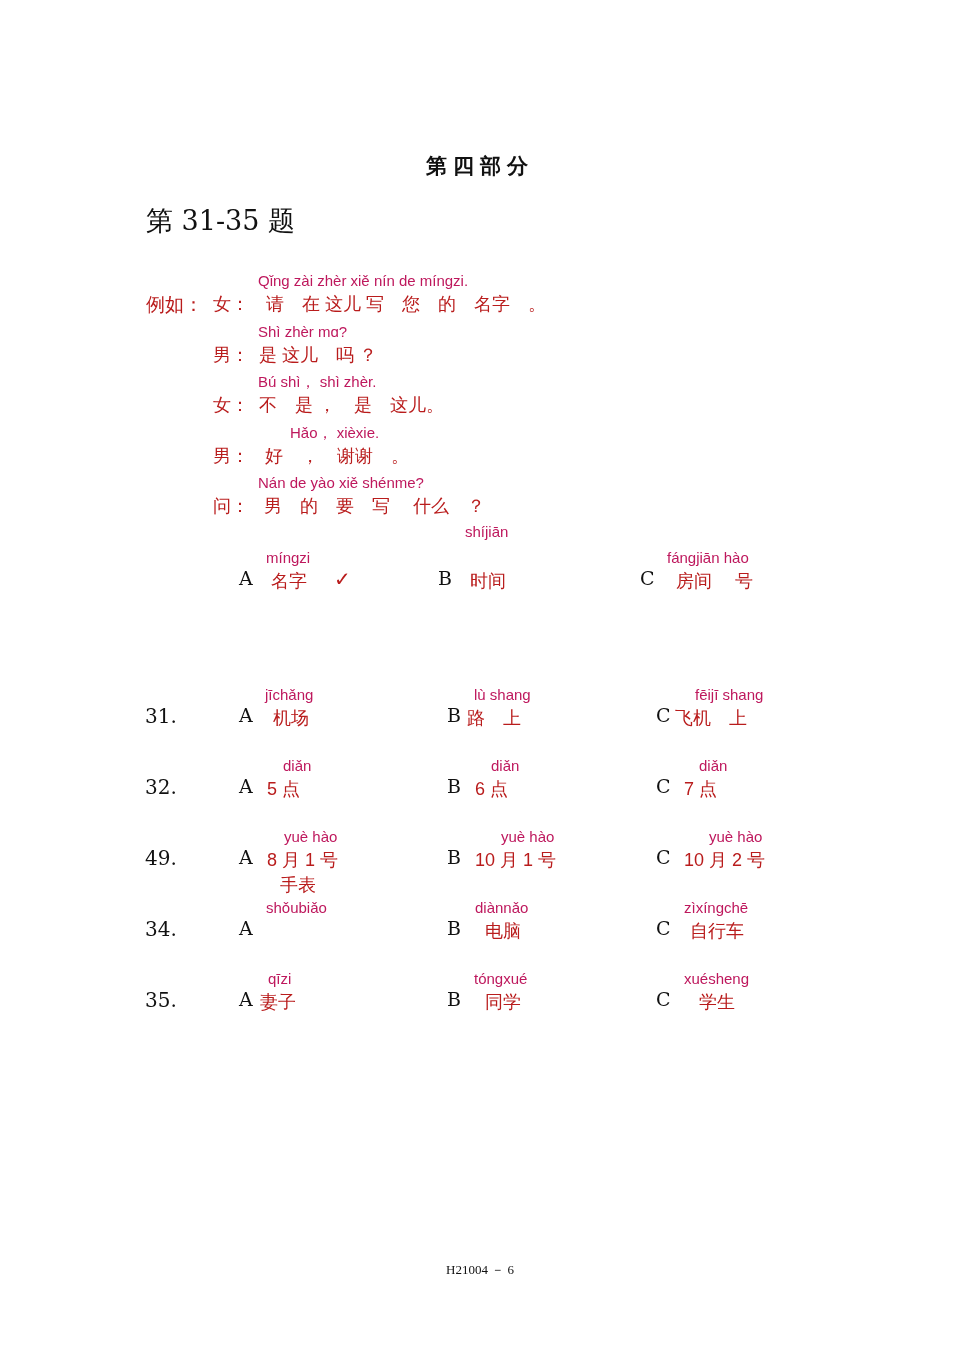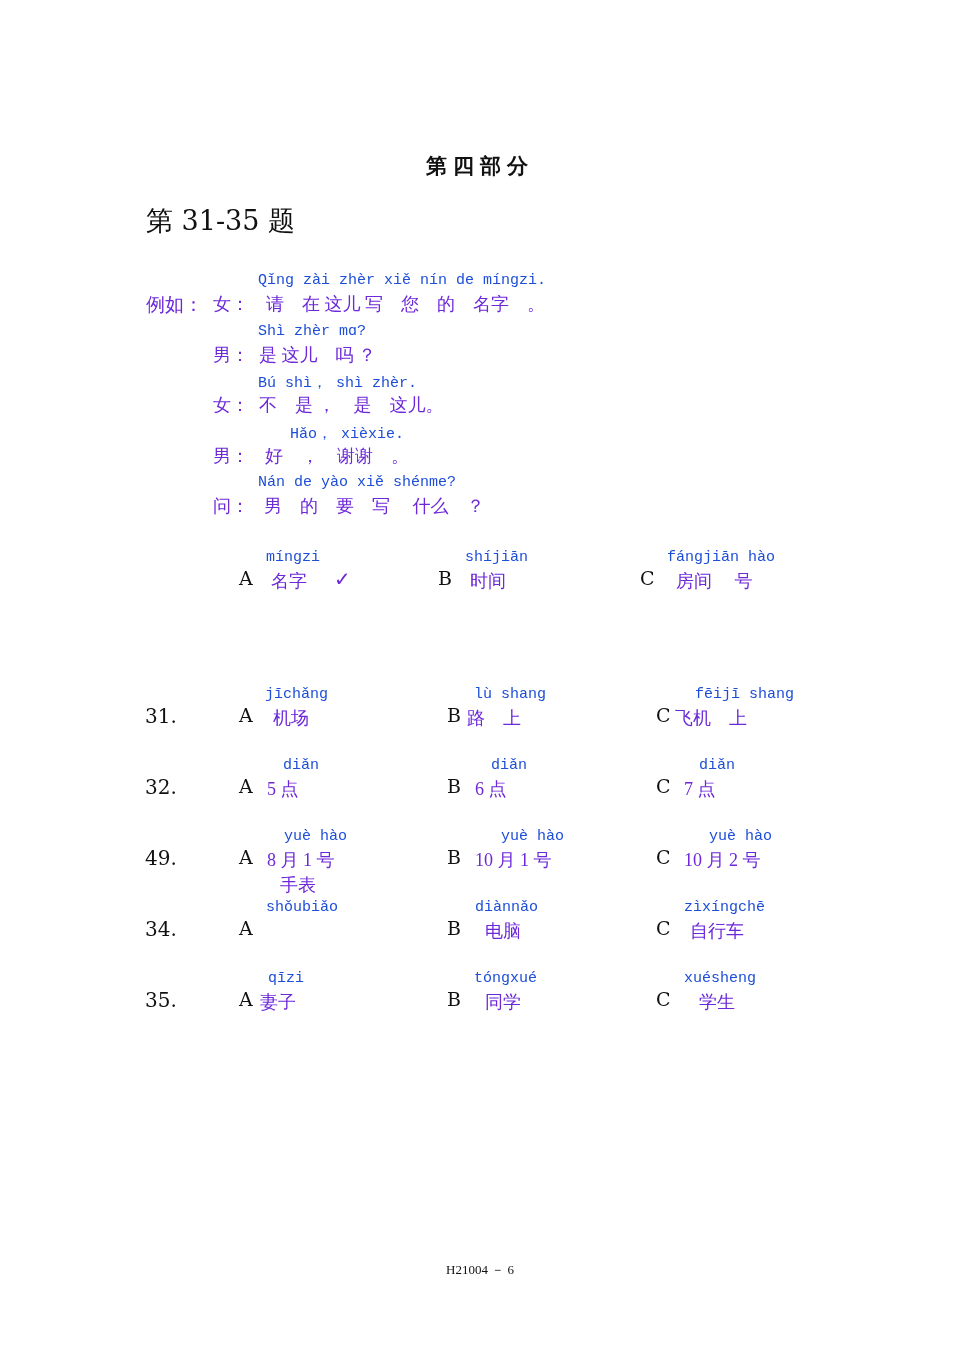--- a/index.html
+++ b/index.html
@@ -2,22 +2,22 @@
 <html><head>
 <meta charset="utf-8">
 <style>
   html, body { margin: 0; padding: 0; background: #ffffff; }
   body { width: 960px; height: 1358px; position: relative; overflow: hidden;
          font-family: "DejaVu Serif", serif; color: #111; }
   .abs { position: absolute; white-space: nowrap; }
   .title { left: 0; width: 960px; top: 152px; text-align: center; font-size: 21px;
            font-weight: bold; letter-spacing: 6px; font-family: "DejaVu Sans", sans-serif; }
   .subtitle { left: 146px; top: 203px; font-size: 27px; }
-  .py { font-family: Liberation Mono, monospace; font-size: 15px; color: #1d4ed8; }
-  .hz { font-family: Liberation Serif, serif; font-size: 18px; color: #6d28d9; }
+  .py { font-family: Liberation Sans, sans-serif; font-size: 15px; color: #be185d; }
+  .hz { font-family: Liberation Sans, sans-serif; font-size: 18px; color: #b91c1c; }
   .lbl { font-family: "DejaVu Serif", serif; font-size: 19px; }
   .num { font-family: "DejaVu Serif", serif; font-size: 20px; }
   .footer { left: 0; width: 960px; top: 1261px; text-align: center; font-size: 13px;
             font-family: "Liberation Serif", serif; }
 </style>
 </head>
 <body>
 
 <div class="abs title">第四部分</div>
 <div class="abs subtitle">第 31-35 题</div>
@@ -45,21 +45,21 @@
   <span class="abs hz" style="left:213px;top:494px;">问：</span>
   <span class="abs hz" style="left:264px;top:494px;">男　的　要　写　 什么　？</span>
 </div>
 
 <div>
   <span class="abs py" style="left:266px;top:549px;">míngzi</span>
   <span class="abs lbl" style="left:239px;top:567px;">A</span>
   <span class="abs hz" style="left:271px;top:569px;">名字</span>
   <span class="abs hz" style="left:334px;top:567px;font-size:20px;">✓</span>
 
-  <span class="abs py" style="left:465px;top:549px;">shíjiān</span>
+  <span class="abs py" style="left:465px;top:523px;">shíjiān</span>
   <span class="abs lbl" style="left:438px;top:567px;">B</span>
   <span class="abs hz" style="left:470px;top:569px;">时间</span>
 
   <span class="abs py" style="left:667px;top:549px;">fángjiān  hào</span>
   <span class="abs lbl" style="left:640px;top:567px;">C</span>
   <span class="abs hz" style="left:676px;top:569px;">房间　 号</span>
 </div>
 
 <div>
   <span class="abs num" style="left:145px;top:704px;">31.</span>

